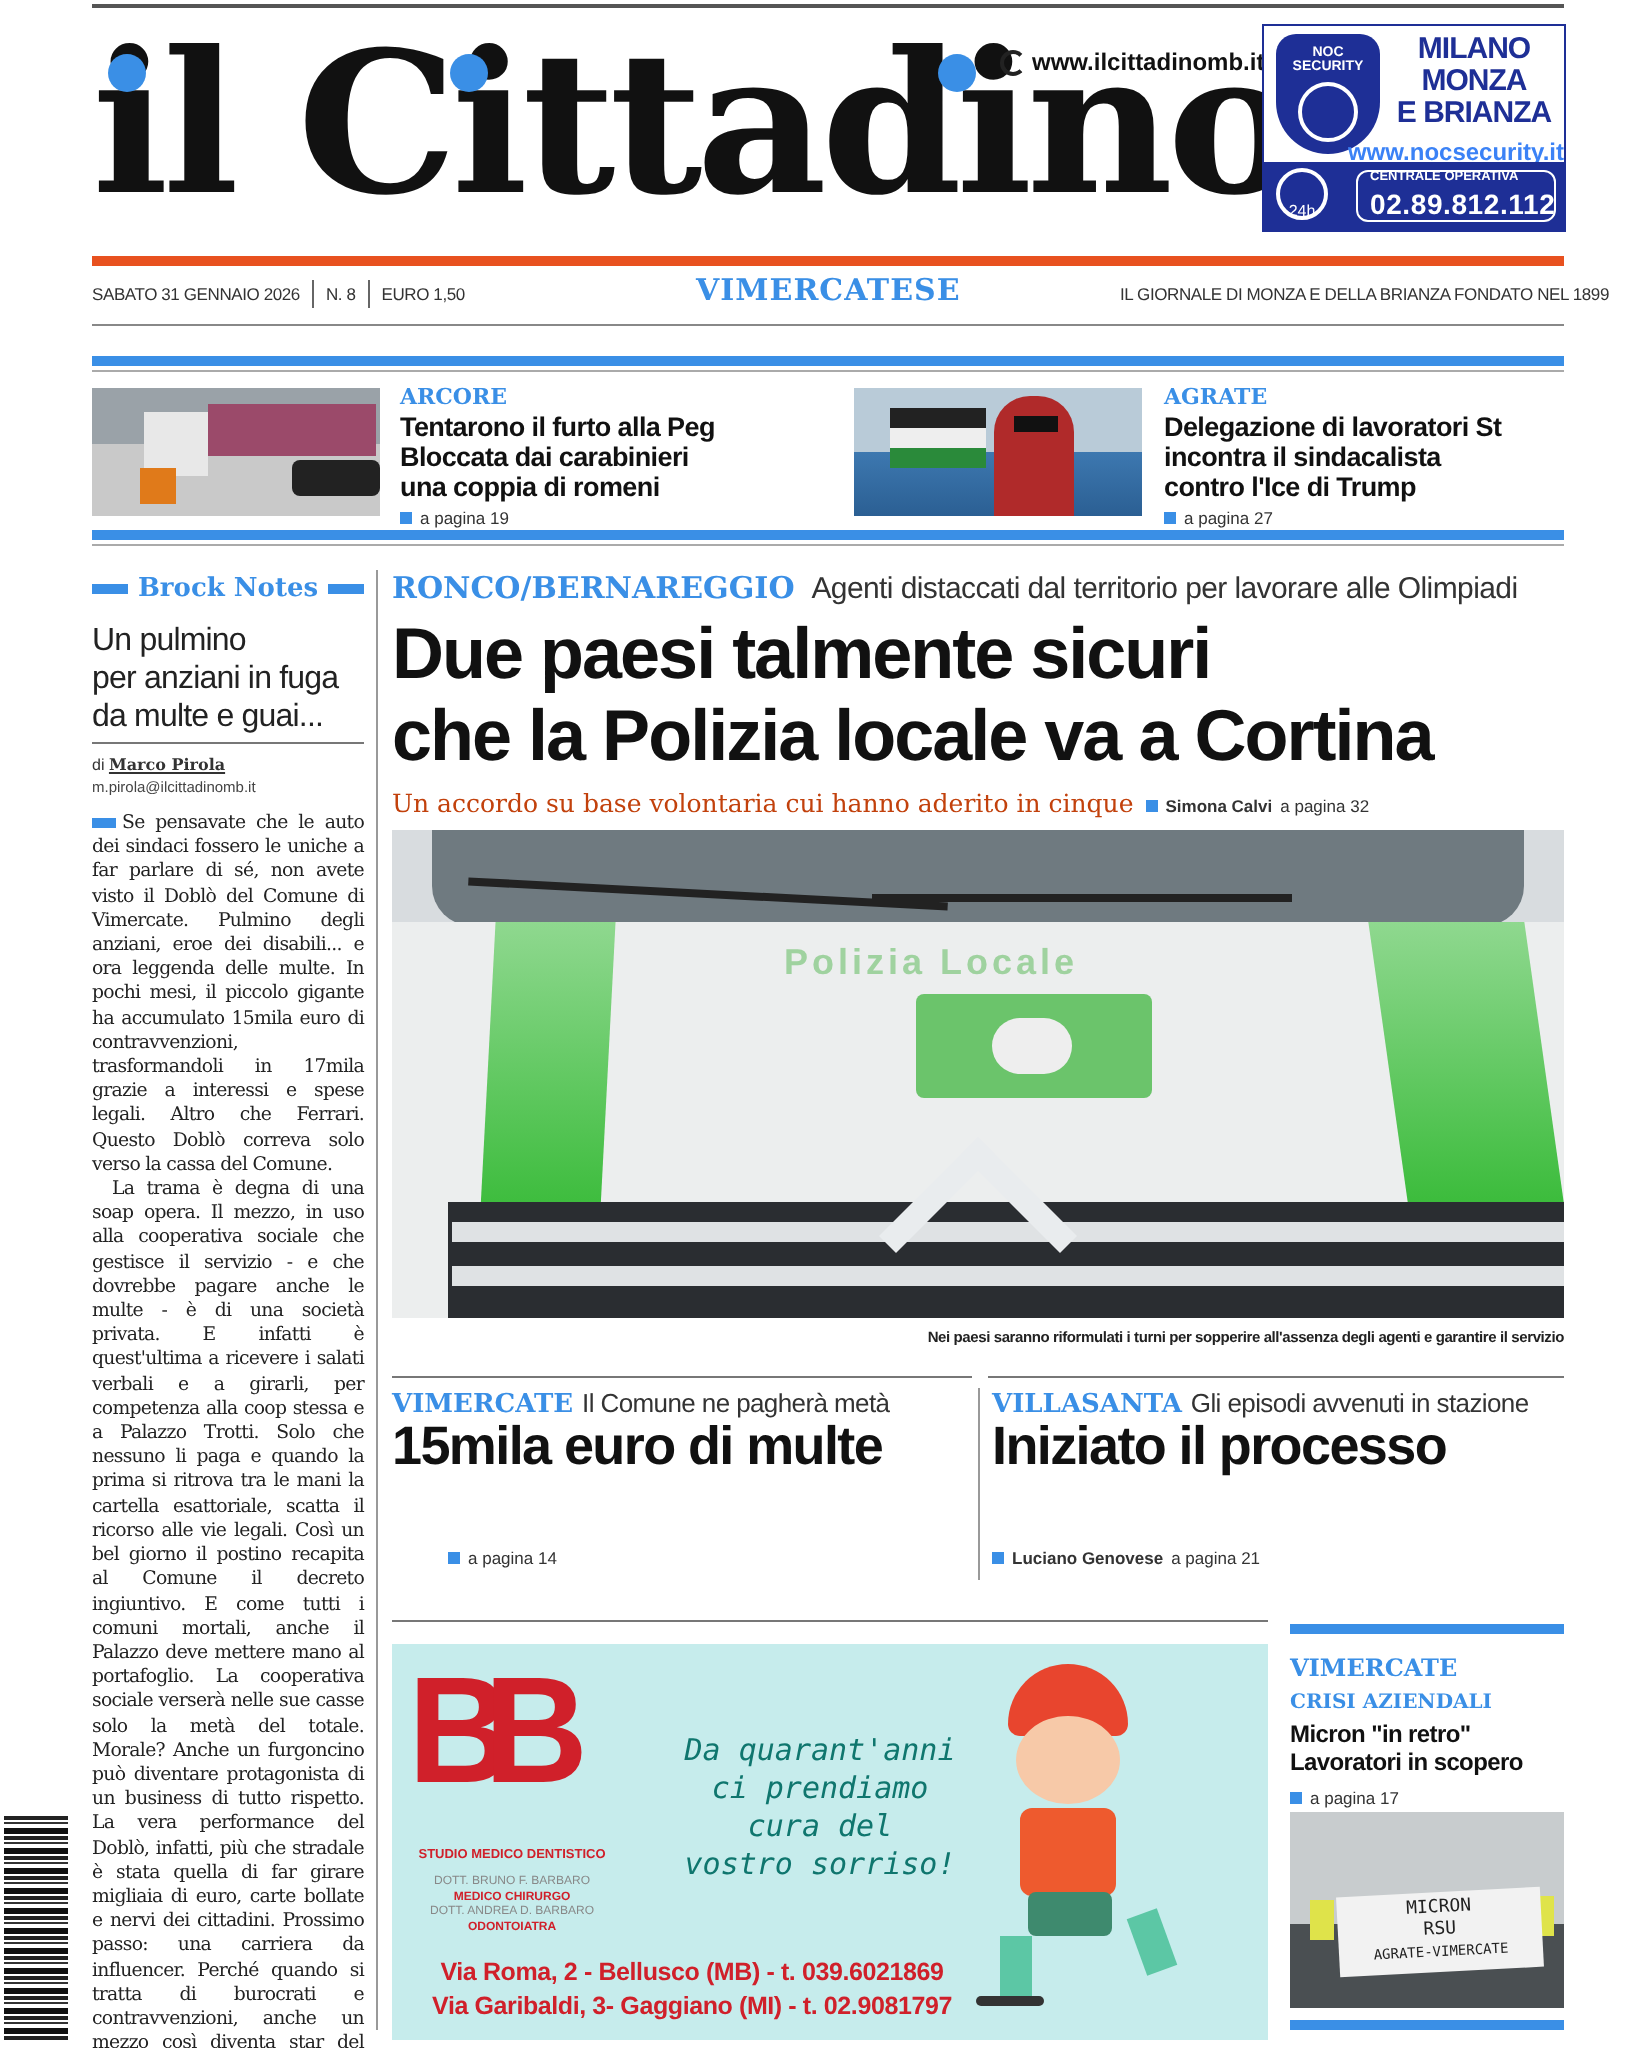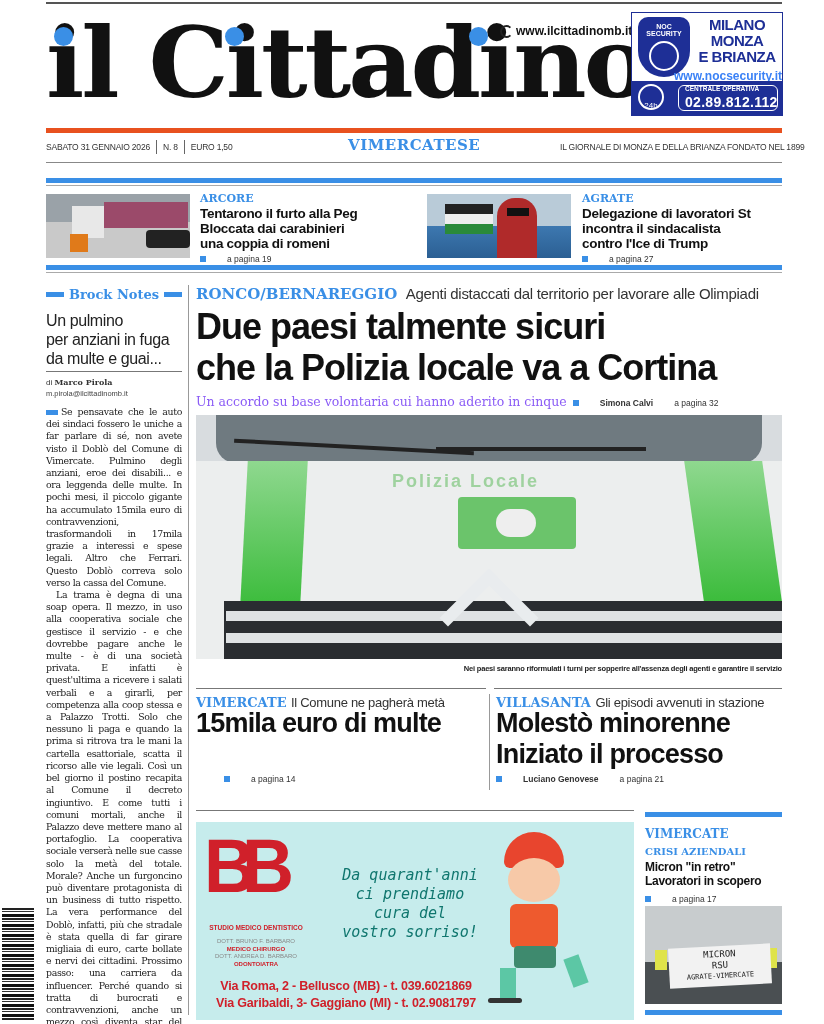--- a/index.html
+++ b/index.html
@@ -27,21 +27,21 @@
   #orange-bar { left: 46px; top: 128px; width: 736px; height: 5px; background: #e8511f; }
   #dateline { left: 46px; top: 140px; font-size: 8.5px; color: #333; display: flex; align-items: center; letter-spacing: -0.2px; }
   #dateline .sep { width: 1px; height: 14px; background: #666; margin: 0 6px; }
   #edition { left: 348px; top: 136px; font-family: "DejaVu Serif", serif; font-weight: bold; font-size: 15px; color: #3a8fe6; letter-spacing: 0.5px; }
   #tagline { left: 560px; top: 142px; font-size: 8.5px; color: #333; letter-spacing: -0.2px; }
   
   .blue-bar { background: #3a8fe6; height: 5px; }
   .teaser-img { position: absolute; overflow: hidden; }
   .kicker { font-family: "DejaVu Serif", serif; font-weight: bold; color: #3a8fe6; }
   .hl { font-weight: bold; color: #111; letter-spacing: -0.3px; }
-  .pageref { font-size: 8.5px; color: #333; display: flex; align-items: center; gap: 21px; }
+  .pageref { font-size: 8.5px; color: #333; display: flex; align-items: center; gap: 4px; }
   .sq { display: inline-block; width: 6px; height: 6px; background: #3a8fe6; }
   
   .body-text { font-family: "DejaVu Serif", serif; font-size: 9.4px; line-height: 12.2px; text-align: justify; color: #222; letter-spacing: -0.35px; }
   
   #photo { left: 196px; top: 415px; width: 586px; height: 244px; background: #d8dcdf; overflow: hidden; }
   
   #dent-ad { left: 196px; top: 822px; width: 438px; height: 198px; background: #c6ecec; overflow: hidden; }
 </style>
 </head>
 <body>
@@ -138,21 +138,21 @@
   <span style="width:18px;height:5px;background:#3a8fe6;display:inline-block;"></span>
 </div>
 <div class="abs" style="left:46px;top:311px;width:140px;font-size:16px;line-height:19px;font-weight:300;color:#222;letter-spacing:-0.4px;">
   <div>Un pulmino</div>
   <div>per anziani in fuga</div>
   <div>da multe e guai...</div>
 </div>
 <div class="abs" style="left:46px;top:371px;width:136px;height:1px;background:#777;"></div>
 <div class="abs" style="left:46px;top:377px;font-size:8px;color:#333;">
   <span>di</span>
-  <span class="serif" style="font-weight:bold;">Marco Pirola</span>
+  <span class="serif" style="font-weight:bold;text-decoration:underline;">Marco Pirola</span>
 </div>
 <div class="abs" style="left:46px;top:389px;font-size:7.5px;color:#444;">m.pirola@ilcittadinomb.it</div>
 
 <div class="abs body-text" style="left:46px;top:406px;width:136px;">
   <p style="text-indent:0;"><span class="sq" style="width:12px;height:5px;margin-right:3px;vertical-align:middle;"></span><span>Se pensavate che le auto dei sindaci fossero le uniche a far parlare di sé, non avete visto il Doblò del Comune di Vimercate. Pulmino degli anziani, eroe dei disabili... e ora leggenda delle multe. In pochi mesi, il piccolo gigante ha accumulato 15mila euro di contravvenzioni, trasformandoli in 17mila grazie a interessi e spese legali. Altro che Ferrari. Questo Doblò correva solo verso la cassa del Comune.</span></p>
   <p style="text-indent:10px;">La trama è degna di una soap opera. Il mezzo, in uso alla cooperativa sociale che gestisce il servizio - e che dovrebbe pagare anche le multe - è di una società privata. E infatti è quest'ultima a ricevere i salati verbali e a girarli, per competenza alla coop stessa e a Palazzo Trotti. Solo che nessuno li paga e quando la prima si ritrova tra le mani la cartella esattoriale, scatta il ricorso alle vie legali. Così un bel giorno il postino recapita al Comune il decreto ingiuntivo. E come tutti i comuni mortali, anche il Palazzo deve mettere mano al portafoglio. La cooperativa sociale verserà nelle sue casse solo la metà del totale. Morale? Anche un furgoncino può diventare protagonista di un business di tutto rispetto. La vera performance del Doblò, infatti, più che stradale è stata quella di far girare migliaia di euro, carte bollate e nervi dei cittadini. Prossimo passo: una carriera da influencer. Perché quando si tratta di burocrati e contravvenzioni, anche un mezzo così diventa star del piccolo schermo... e dell'assurdo. E attenzione. Si vocifera che stia già pianificando un tour europeo delle contravvenzioni, con tappe a Parigi, Berlino e Londra. Fan club in crescita, gadget ufficiali e perfino una linea di magliette: "Io guido, tu paghi!". Insomma, il piccolo pulmino è destinato a diventare una leggenda urbana, capace di insegnare che a volte la più grande corsa... è verso il verbale della Polizia locale.</p>
 </div>
 
 <div class="abs" style="left:2px;top:908px;width:32px;height:112px;background:repeating-linear-gradient(#222 0 2px,#fff 2px 3px,#333 3px 4px,#fff 4px 6px,#111 6px 9px,#fff 9px 10px);"></div>
 
@@ -160,21 +160,21 @@
 
 <div class="abs" style="left:196px;top:285px;white-space:nowrap;">
   <span class="kicker" style="font-size:15px;">RONCO/BERNAREGGIO</span>
   <span style="font-size:15px;color:#333;margin-left:4px;letter-spacing:-0.3px;">Agenti distaccati dal territorio per lavorare alle Olimpiadi</span>
 </div>
 <div class="abs hl" style="left:196px;top:306px;font-size:36px;line-height:41px;letter-spacing:-1px;white-space:nowrap;">
   <div>Due paesi talmente sicuri</div>
   <div>che la Polizia locale va a Cortina</div>
 </div>
 <div class="abs" style="left:196px;top:394px;white-space:nowrap;display:flex;align-items:baseline;gap:6px;">
-  <span class="serif" style="font-size:12.5px;color:#8b5cf6;">Un accordo su base volontaria cui hanno aderito in cinque</span>
+  <span class="serif" style="font-size:12.5px;color:#c2410c;">Un accordo su base volontaria cui hanno aderito in cinque</span>
   <span class="pageref">
     <span class="sq"></span>
     <b>Simona Calvi</b>
     <span>a pagina 32</span>
   </span>
 </div>
 
 <div class="abs" id="photo">
   <div style="position:absolute;left:20px;top:0;width:546px;height:48px;background:#6f7a80;border-radius:0 0 20px 20px;"></div>
   <div style="position:absolute;left:38px;top:30px;width:240px;height:4px;background:#222;transform:rotate(3deg);"></div>
@@ -207,21 +207,20 @@
 <div class="abs pageref" style="left:196px;top:774px;padding-left:28px;">
   <span class="sq"></span>
   <span>a pagina 14</span>
 </div>
 
 <div class="abs" style="left:496px;top:693px;white-space:nowrap;">
   <span class="kicker" style="font-size:13px;">VILLASANTA</span>
   <span style="font-size:13px;color:#333;letter-spacing:-0.3px;">Gli episodi avvenuti in stazione</span>
 </div>
 <div class="abs hl" style="left:496px;top:708px;font-size:27px;line-height:31px;letter-spacing:-0.8px;white-space:nowrap;">
-  <div>Molestò minorenne</div>
   <div>Iniziato il processo</div>
 </div>
 <div class="abs pageref" style="left:496px;top:774px;">
   <span class="sq"></span>
   <b>Luciano Genovese</b>
   <span>a pagina 21</span>
 </div>
 
 <div class="abs" style="left:196px;top:810px;width:438px;height:1px;background:#777;"></div>
 

